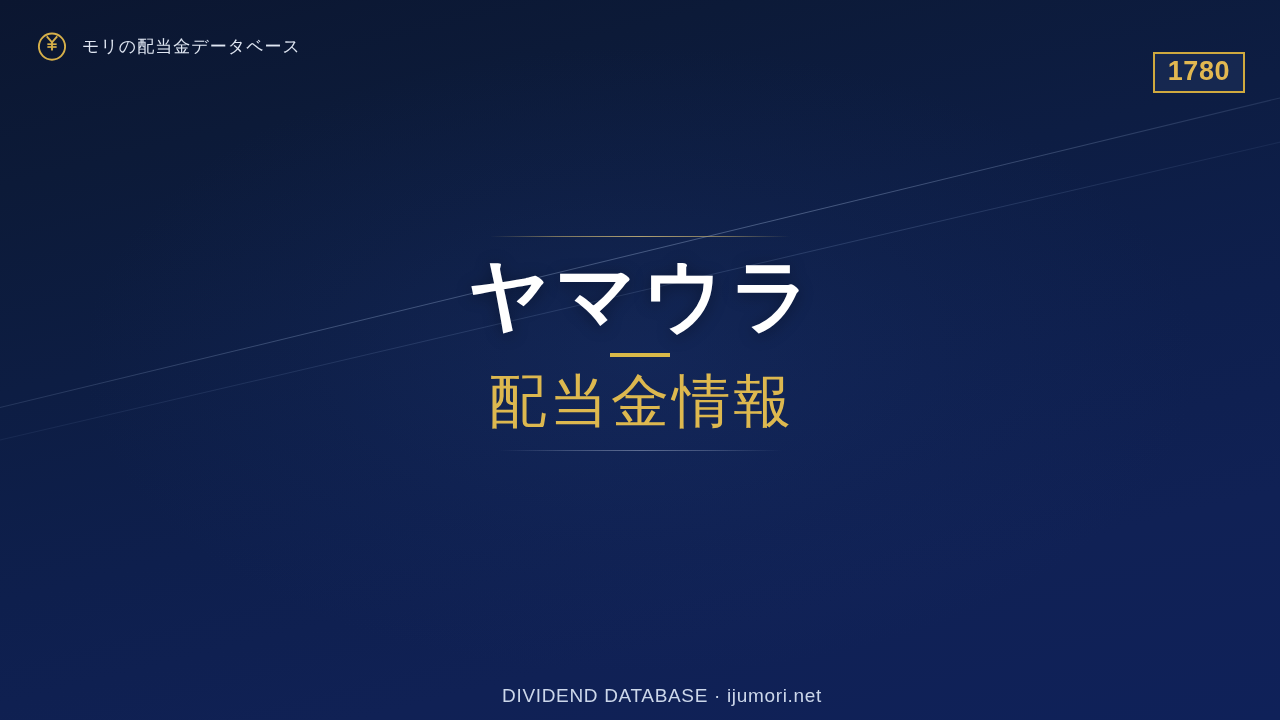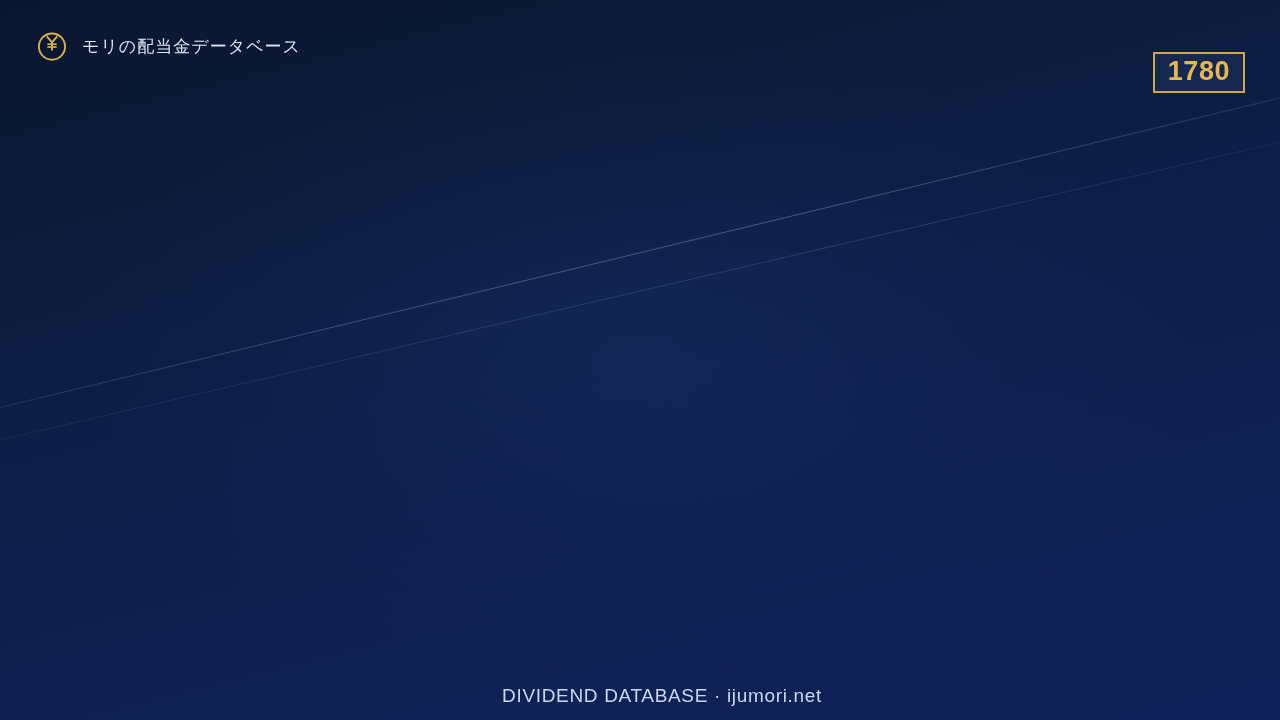--- a/index.html
+++ b/index.html
@@ -227,18 +227,29 @@
         <path d="M12.2 17.0 L19.8 17.0" stroke="#d6b04a" stroke-width="1.7" stroke-linecap="square"></path>
       </svg>
     </span>
     <span class="site-name">モリの配当金データベース</span>
   </div>
 
   <div class="code-badge">
     <span class="code-text">1780</span>
   </div>
 
+  <div class="hero">
+    <div class="rule-top"></div>
+
+    <div class="company-name">ヤマウラ</div>
+
+    <div class="divider-gold"></div>
+
+    <div class="section-label">配当金情報</div>
+
+    <div class="rule-bottom"></div>
+  </div>
 
   <div class="footer">
     <span class="footer-text">DIVIDEND DATABASE · ijumori.net</span>
   </div>
 
 </div>
 
 </body></html>

